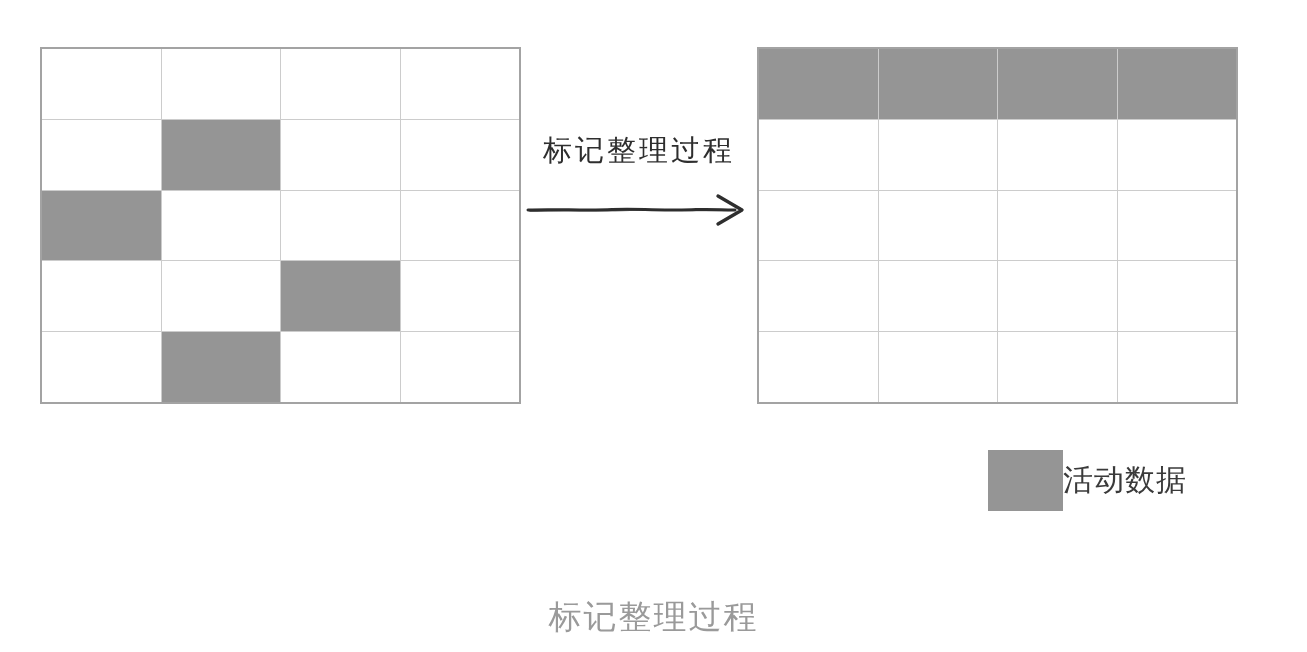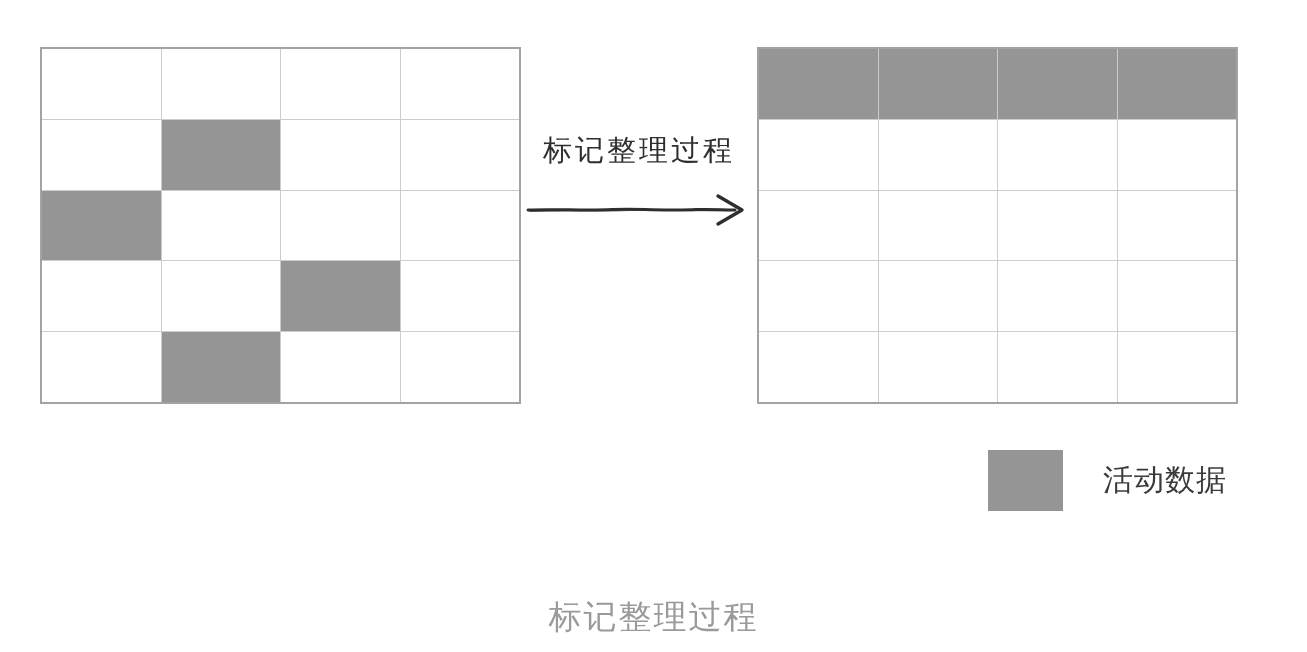--- a/index.html
+++ b/index.html
@@ -37,21 +37,21 @@
     color:var(--arrowtext);white-space:nowrap;
   }
   .arrow-svg{position:absolute;left:526px;top:192px;width:226px;height:36px;}
   .arrow-svg path{stroke:var(--arrow);fill:none;stroke-linecap:round;stroke-linejoin:round;}
   .arrow-line{stroke-width:3px;}
   .arrow-line2{stroke-width:1.4px;opacity:.65;}
   .arrow-head{stroke-width:3.4px;}
 
   .legend{
     position:absolute;left:988px;top:450px;
-    display:flex;align-items:center;gap:40px;
+    display:flex;align-items:center;
   }
   .swatch{width:75px;height:61px;background:var(--active);display:inline-block;}
   .legend-label{
     font-size:30px;color:var(--legendtext);letter-spacing:1px;white-space:nowrap;
   }
 
   .caption{
     position:absolute;left:0;top:595px;width:1307px;
     text-align:center;font-size:33px;letter-spacing:2px;
     color:var(--captiontext);

